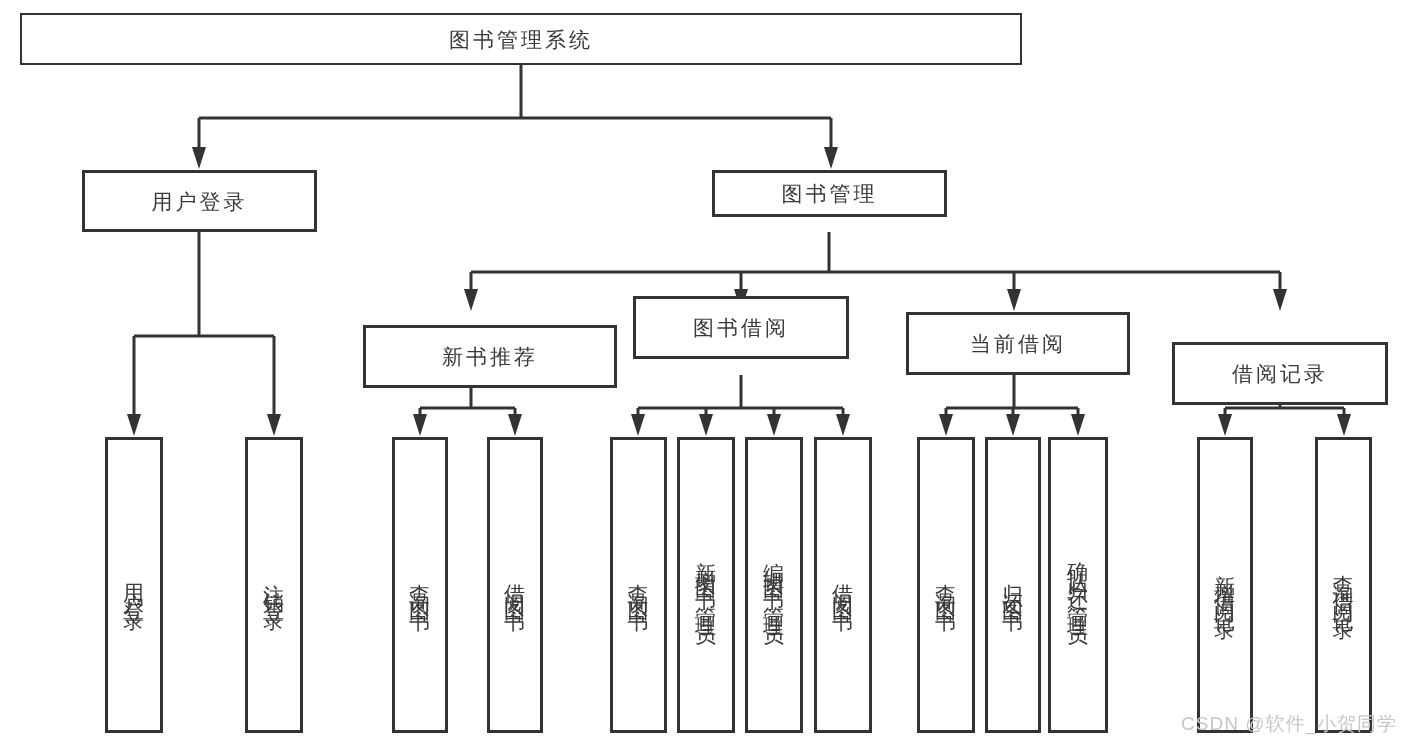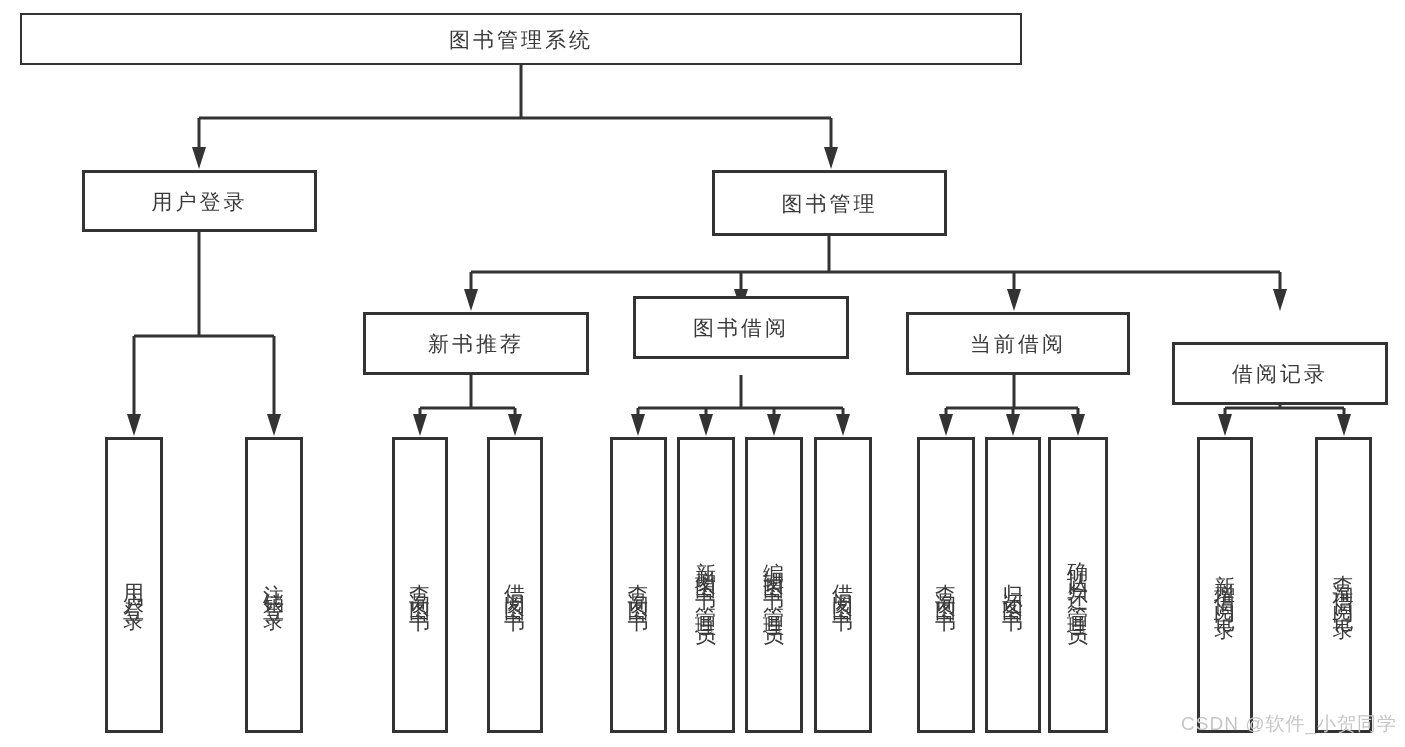--- a/index.html
+++ b/index.html
@@ -72,25 +72,25 @@
       M1218 414 L1232 414 L1225 436 Z M1337 414 L1351 414 L1344 436 Z"></path>
   </svg>
 
   <div class="node root" style="left:20px; top:13px; width:1002px; height:52px;">
     <span>图书管理系统</span>
   </div>
 
   <div class="node" style="left:82px; top:170px; width:235px; height:62px;">
     <span>用户登录</span>
   </div>
-  <div class="node" style="left:712px; top:170px; width:235px; height:66px;">
+  <div class="node" style="left:712px; top:170px; width:235px; height:47px;">
     <span>图书管理</span>
   </div>
 
-  <div class="node" style="left:363px; top:312px; width:226px; height:63px;justify-content:center;">
+  <div class="node" style="left:363px; top:325px; width:254px; height:63px;justify-content:center;">
     <span>新书推荐</span>
   </div>
   <div class="node" style="left:633px; top:296px; width:216px; height:63px;">
     <span>图书借阅</span>
   </div>
   <div class="node" style="left:906px; top:312px; width:224px; height:63px;">
     <span>当前借阅</span>
   </div>
   <div class="node" style="left:1172px; top:312px; width:216px; height:63px;margin-top:30px;">
     <span>借阅记录</span>

